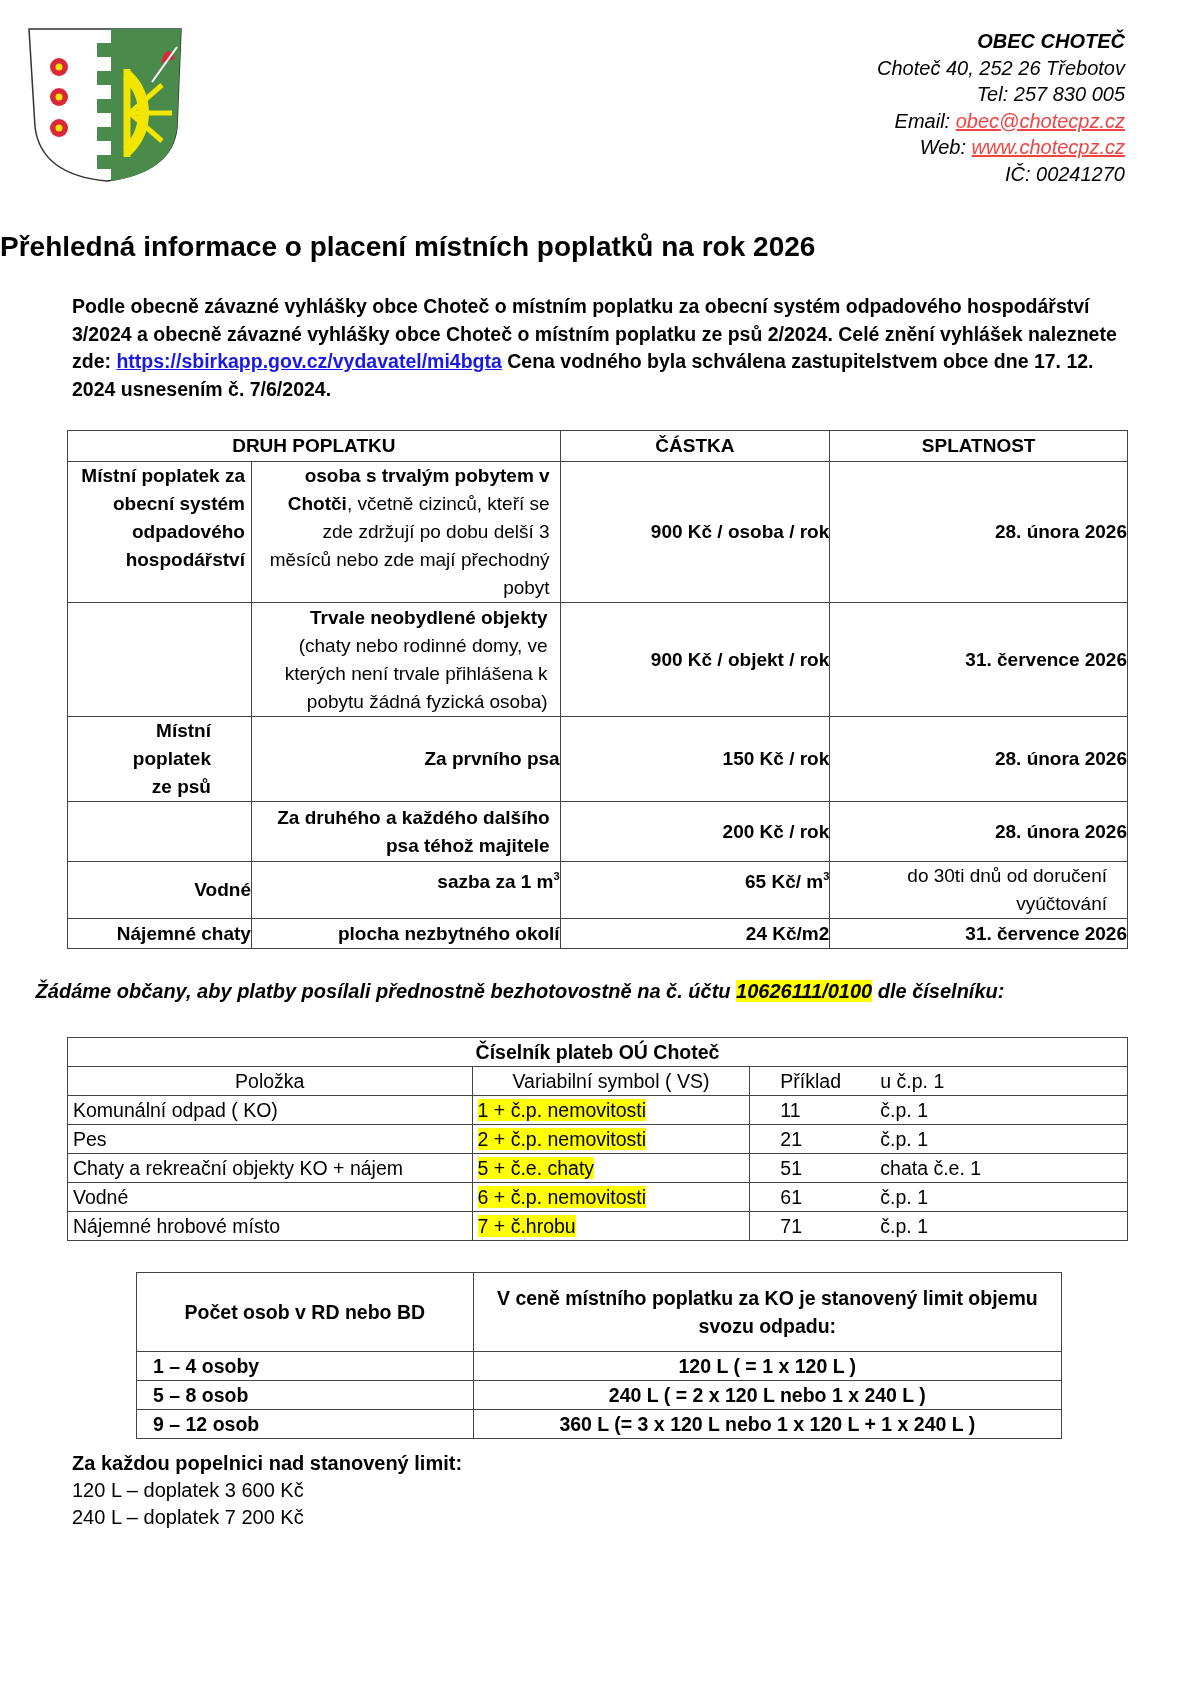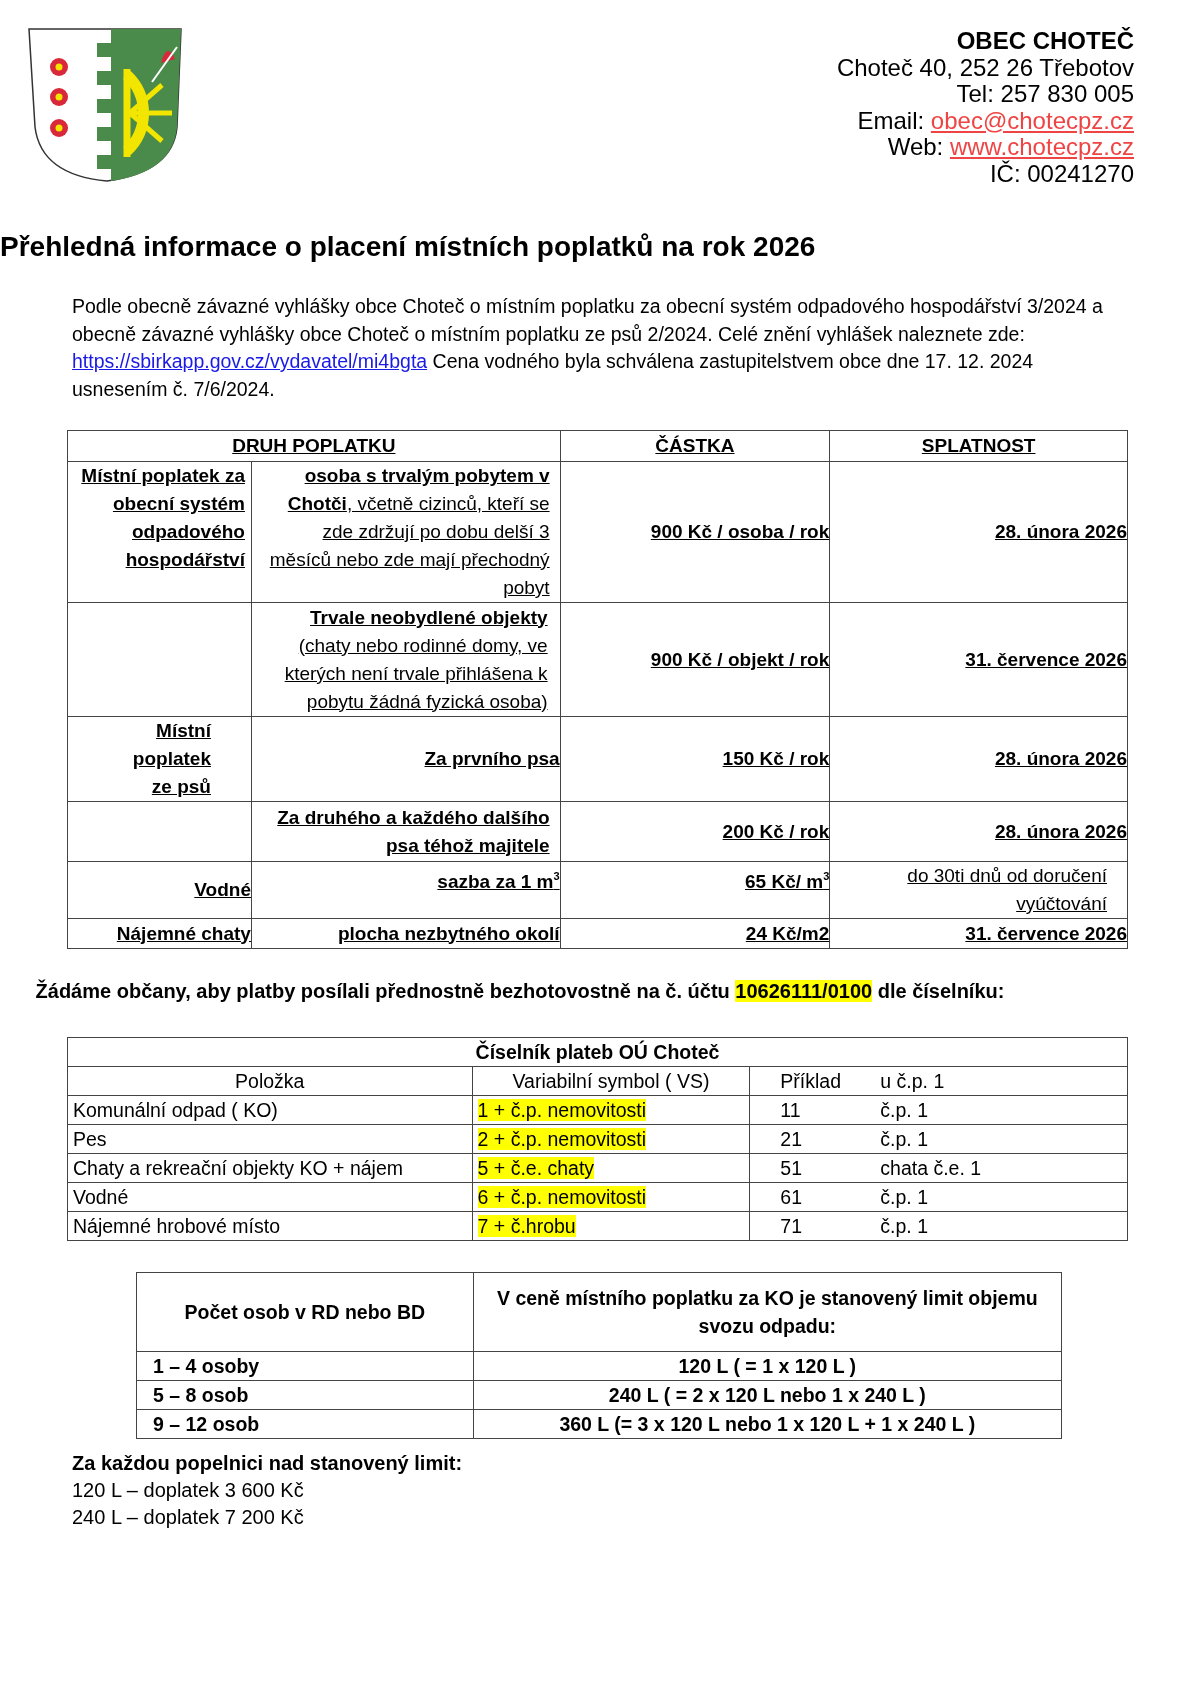--- a/index.html
+++ b/index.html
@@ -8,54 +8,54 @@
       font-family: "Liberation Sans", "DejaVu Sans", sans-serif;
       color: #000;
     }
     .page { position: absolute; left: 0; top: 0; width: 1191px; height: 1684px; }
 
     
     .logo { position: absolute; left: 27px; top: 27px; width: 156px; height: 156px; }
 
     
     .contact {
-      position: absolute; right: 57px; top: 28px; text-align: right;
-      font-size: 24px; line-height: 26.5px;
+      position: absolute; right: 66px; top: 28px; text-align: right;
+      font-size: 20px; line-height: 26.5px; font-style: italic;
     }
     .contact .org { font-weight: bold; }
     .contact a { color: #ef4444; text-decoration: underline; }
 
     
     .title {
       position: absolute; left: 0; width: 1191px; top: 231px;
       text-align: left; font-weight: bold; font-size: 28px;
     }
 
     
     .intro {
       position: absolute; left: 72px; width: 1060px; top: 293px;
-      font-size: 19.5px; line-height: 27.5px;
+      font-size: 19.5px; line-height: 27.5px; font-weight: bold;
     }
     .intro a { color: #1a1ae6; text-decoration: underline; }
 
     table { border-collapse: collapse; position: absolute; }
     td, th { border: 1.5px solid #444; padding: 0; }
 
     
-    .fees { left: 67px; top: 430px; width: 1061px; font-size: 19px; text-decoration: underline; }
+    .fees { left: 67px; top: 430px; width: 1061px; font-size: 19px; }
     .fees th { font-weight: bold; height: 30px; text-align: center; }
     .fees td { text-align: right; vertical-align: middle; line-height: 28px; }
     .fees .b { font-weight: bold; }
     .fees td.top { vertical-align: top; }
     .fees sup { font-size: 11px; vertical-align: 8px; }
 
     
     .paynote {
       position: absolute; left: 0; width: 1040px; top: 980px; text-align: center;
-      font-weight: bold; font-size: 20px;
+      font-weight: bold; font-size: 20px; font-style: italic;
     }
     .hl { background: #ffff00; }
 
     
     .codes { left: 67px; top: 1037px; width: 1061px; font-size: 19.5px; }
     .codes td { height: 28px; padding-left: 5px; }
     .codes .caption { text-align: center; font-weight: bold; padding-left: 0; }
     .codes .center { text-align: center; padding-left: 0; }
     .codes .ex { padding-left: 30px; }
     .codes .ex-val { display: inline-block; width: 100px; }

